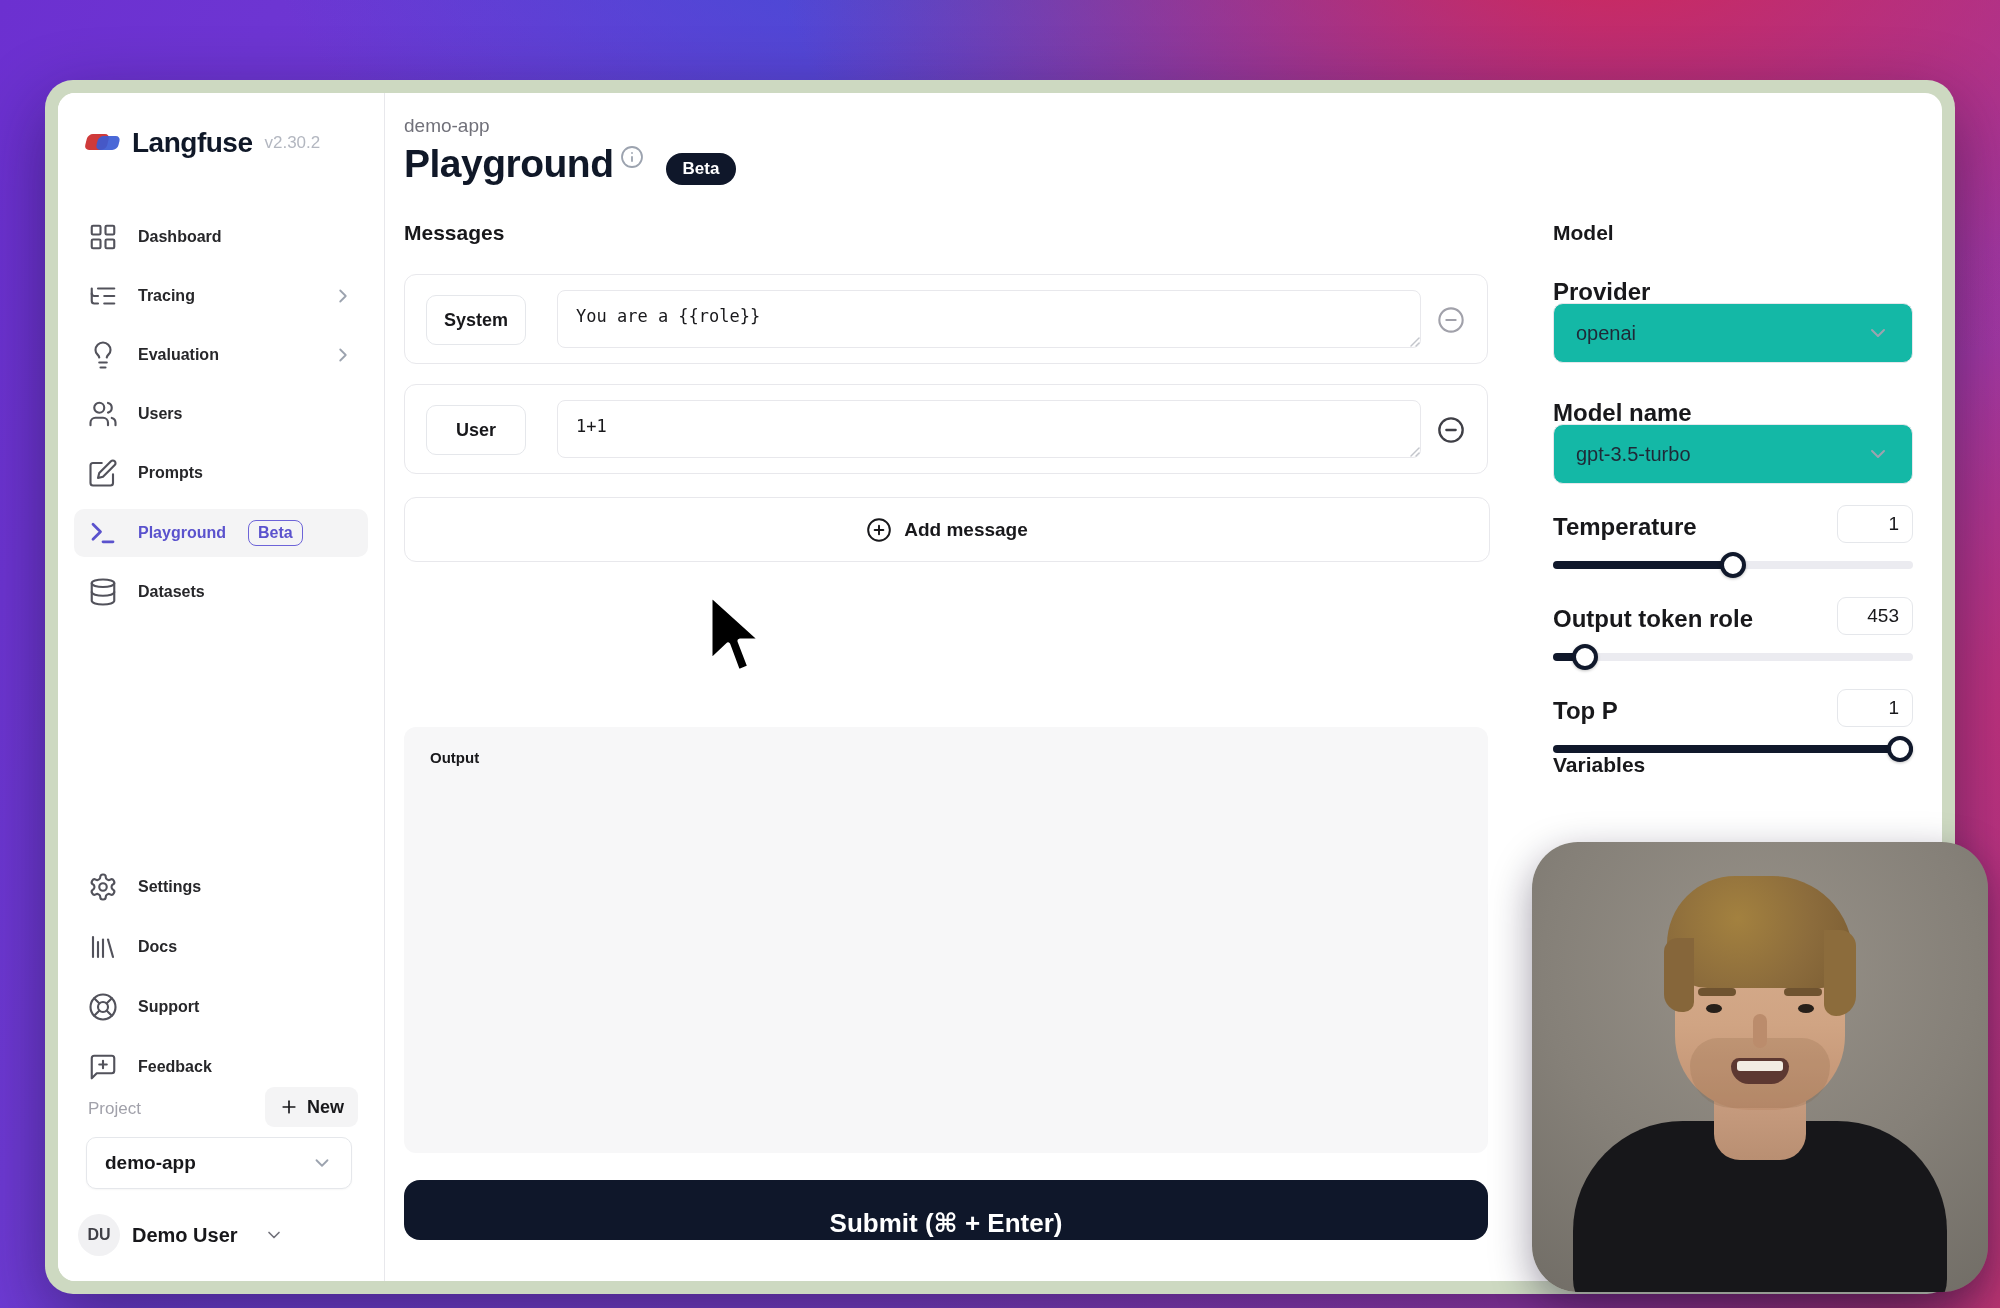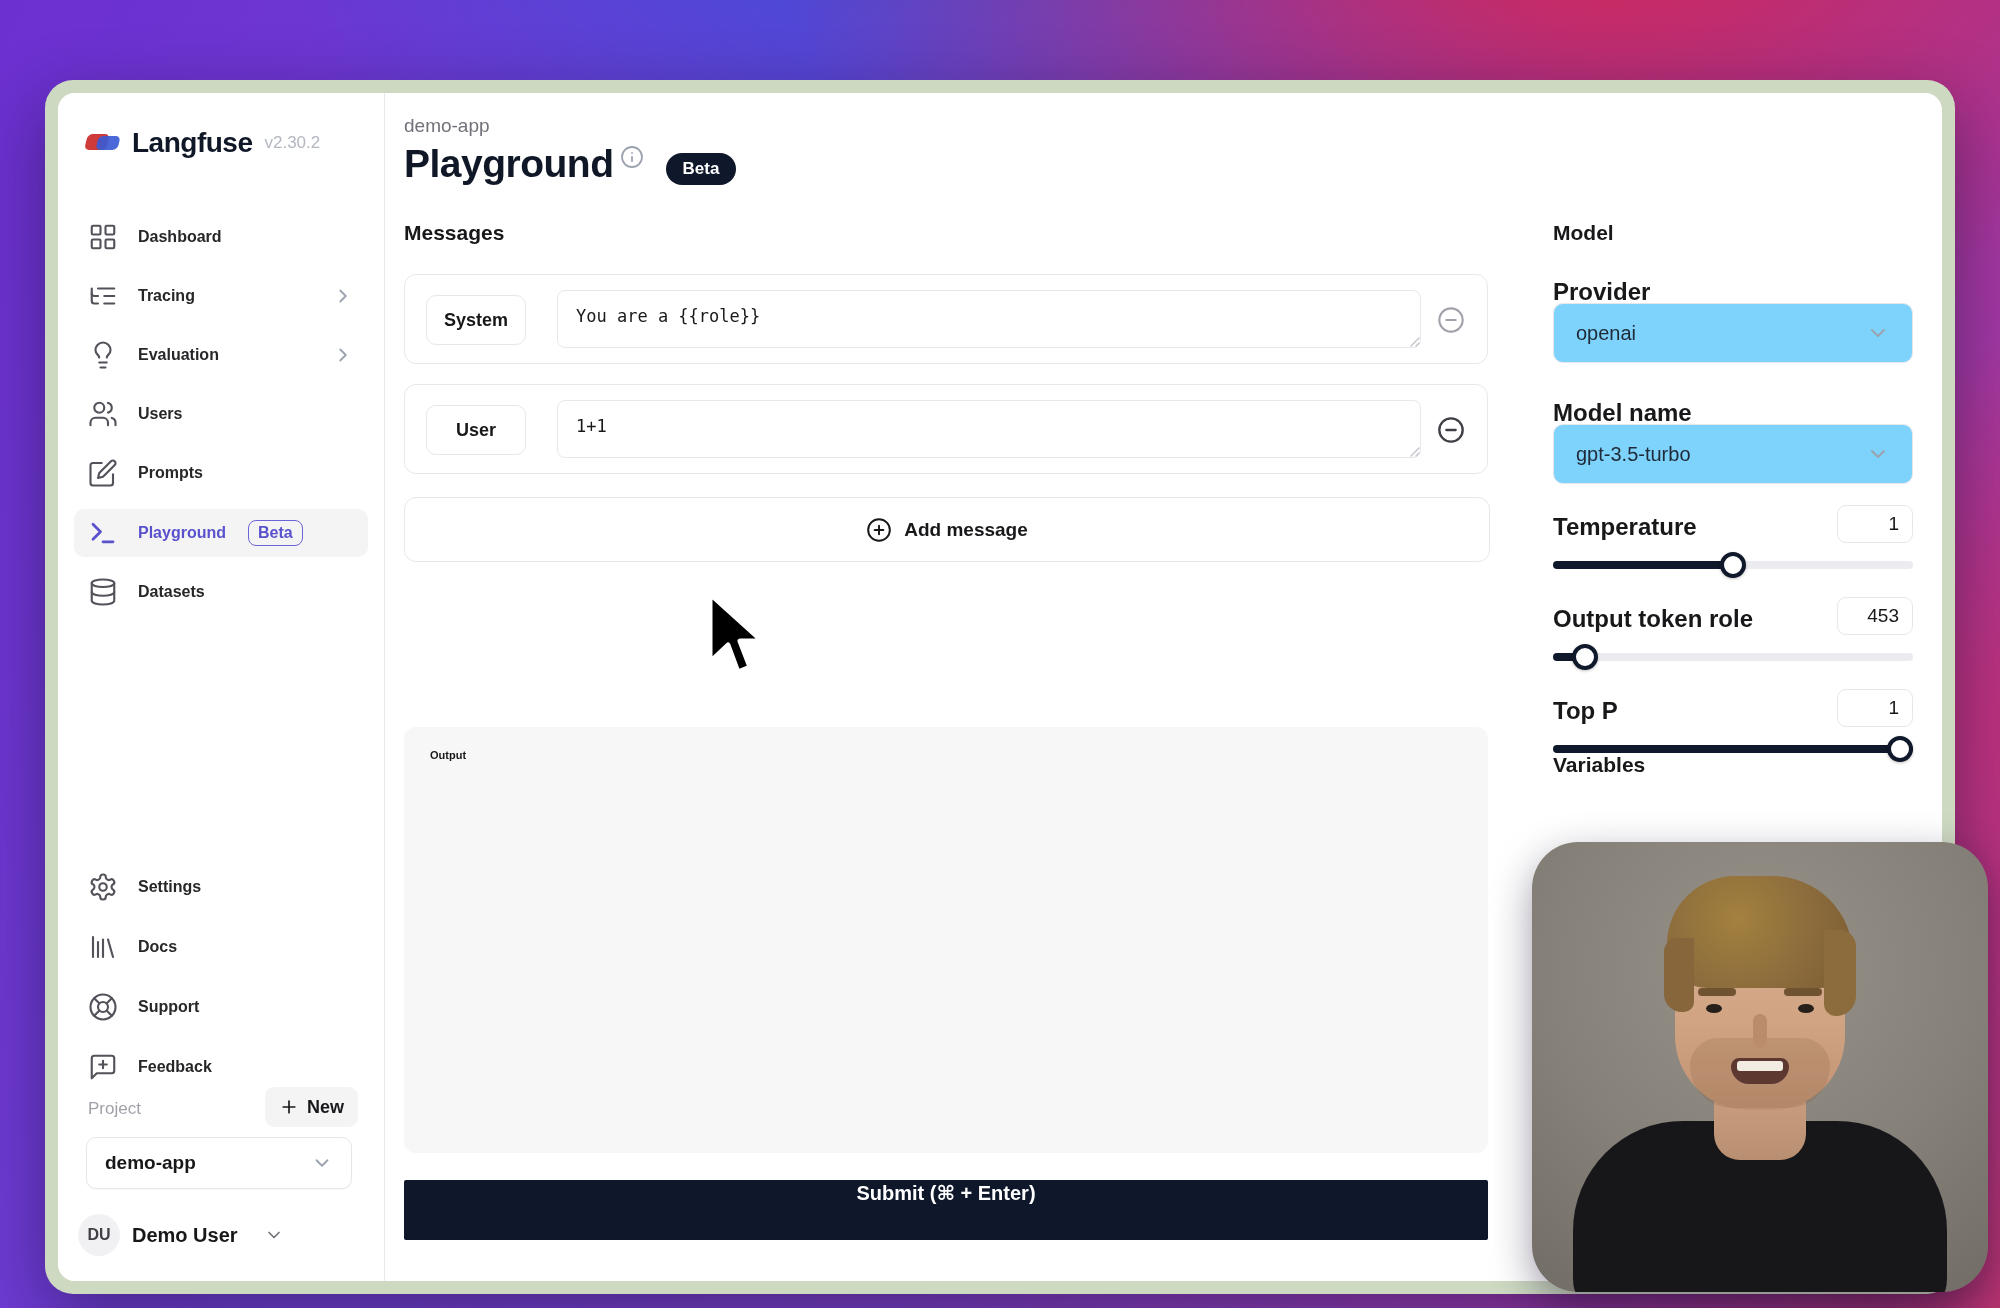--- a/index.html
+++ b/index.html
@@ -45,28 +45,28 @@
   .beta-badge{margin:10px 0 0 22px;background:#0f172a;color:#fff;font-size:17px;font-weight:700;border-radius:17px;padding:6px 17px;line-height:1.2;}
   .msgs-h{position:absolute;left:346px;top:128px;font-size:21px;font-weight:700;color:#18181b;}
   .msg-card{position:absolute;left:346px;width:1084px;height:90px;border:1px solid #e8e8ec;border-radius:12px;background:#fff;box-sizing:border-box;}
   .role-btn{position:absolute;left:21px;top:20px;height:50px;min-width:100px;border:1px solid #e5e7eb;border-radius:10px;display:flex;align-items:center;justify-content:center;font-size:18px;font-weight:600;color:#18181b;padding:0 16px;box-sizing:border-box;cursor:pointer;background:#fff;}
   .msg-ta{position:absolute;left:152px;top:15px;width:864px;height:58px;border:1px solid #e8e8ec;border-radius:8px;resize:none;box-sizing:border-box;padding:15px 18px;font-family:"DejaVu Sans Mono",monospace;font-size:17px;color:#18181b;outline:none;overflow:hidden;}
   .resize-g{position:absolute;left:1000px;top:57px;pointer-events:none;}
   .minus-btn{position:absolute;right:22px;top:31px;width:28px;height:28px;cursor:pointer;background:none;border:none;padding:0;}
   .add-card{position:absolute;left:346px;top:404px;width:1084px;height:63px;border:1px solid #e8e8ec;border-radius:12px;display:flex;align-items:center;justify-content:center;gap:12px;cursor:pointer;background:#fff;}
   .add-card .lab{font-size:19px;font-weight:600;color:#18181b;}
   .output-panel{position:absolute;left:346px;top:634px;width:1084px;height:426px;background:#f7f7f8;border-radius:12px;}
-  .output-lab{position:absolute;left:26px;top:22px;font-size:11px;font-weight:700;color:#18181b;}
-  .submit-btn{position:absolute;left:346px;top:1087px;width:1084px;height:60px;background:#0f172a;border:none;border-radius:2px;color:#fff;font-size:20px;font-weight:600;font-family:"Liberation Sans","DejaVu Sans",sans-serif;display:flex;align-items:flex-start;justify-content:center;cursor:pointer;}
+  .output-lab{position:absolute;left:26px;top:22px;font-size:15px;font-weight:700;color:#18181b;}
+  .submit-btn{position:absolute;left:346px;top:1087px;width:1084px;height:60px;background:#0f172a;border:none;border-radius:16px;color:#fff;font-size:26px;font-weight:600;font-family:"Liberation Sans","DejaVu Sans",sans-serif;display:flex;align-items:flex-end;justify-content:center;cursor:pointer;}
 
   
   .mpanel{position:absolute;left:1495px;top:0;width:360px;height:100%;}
   .mpanel .h2{position:absolute;font-size:21px;font-weight:700;color:#18181b;}
   .mpanel .lbl{position:absolute;font-size:24px;font-weight:600;color:#18181b;}
-  .select{position:absolute;left:0;width:360px;height:60px;border:1px solid #e5e7eb;border-radius:10px;display:flex;align-items:center;justify-content:space-between;padding:12px 22px;box-sizing:border-box;font-size:20px;color:#1f2937;background:#7dd3fc;cursor:pointer;}
+  .select{position:absolute;left:0;width:360px;height:60px;border:1px solid #e5e7eb;border-radius:10px;display:flex;align-items:center;justify-content:space-between;padding:12px 22px;box-sizing:border-box;font-size:20px;color:#1f2937;background:#14b8a6;cursor:pointer;}
   .val{position:absolute;right:0;width:76px;height:38px;border:1px solid #e5e7eb;border-radius:9px;box-sizing:border-box;display:flex;align-items:center;justify-content:flex-end;padding:0 13px;font-size:19px;color:#18181b;background:#fff;}
   .slider{position:absolute;left:0;width:360px;height:26px;cursor:pointer;}
   .slider .track{position:absolute;top:9px;left:0;right:0;height:8px;border-radius:5px;background:#ebebf0;}
   .slider .fill{position:absolute;top:9px;left:0;height:8px;border-radius:5px;background:#10182b;}
   .slider .thumb{position:absolute;top:0;width:26px;height:26px;border-radius:50%;background:#fff;border:4px solid #10182b;box-sizing:border-box;box-shadow:0 1px 3px rgba(0,0,0,.25);}
   .var-check{position:absolute;left:8px;top:766px;}
   .var-input-sliver{position:absolute;left:162px;top:750px;width:146px;height:46px;border:1px solid #ececf0;border-radius:10px;background:#fff;}
 
   
   .webcam{position:absolute;left:1532px;top:842px;width:456px;height:450px;border-radius:46px;overflow:hidden;z-index:40;

